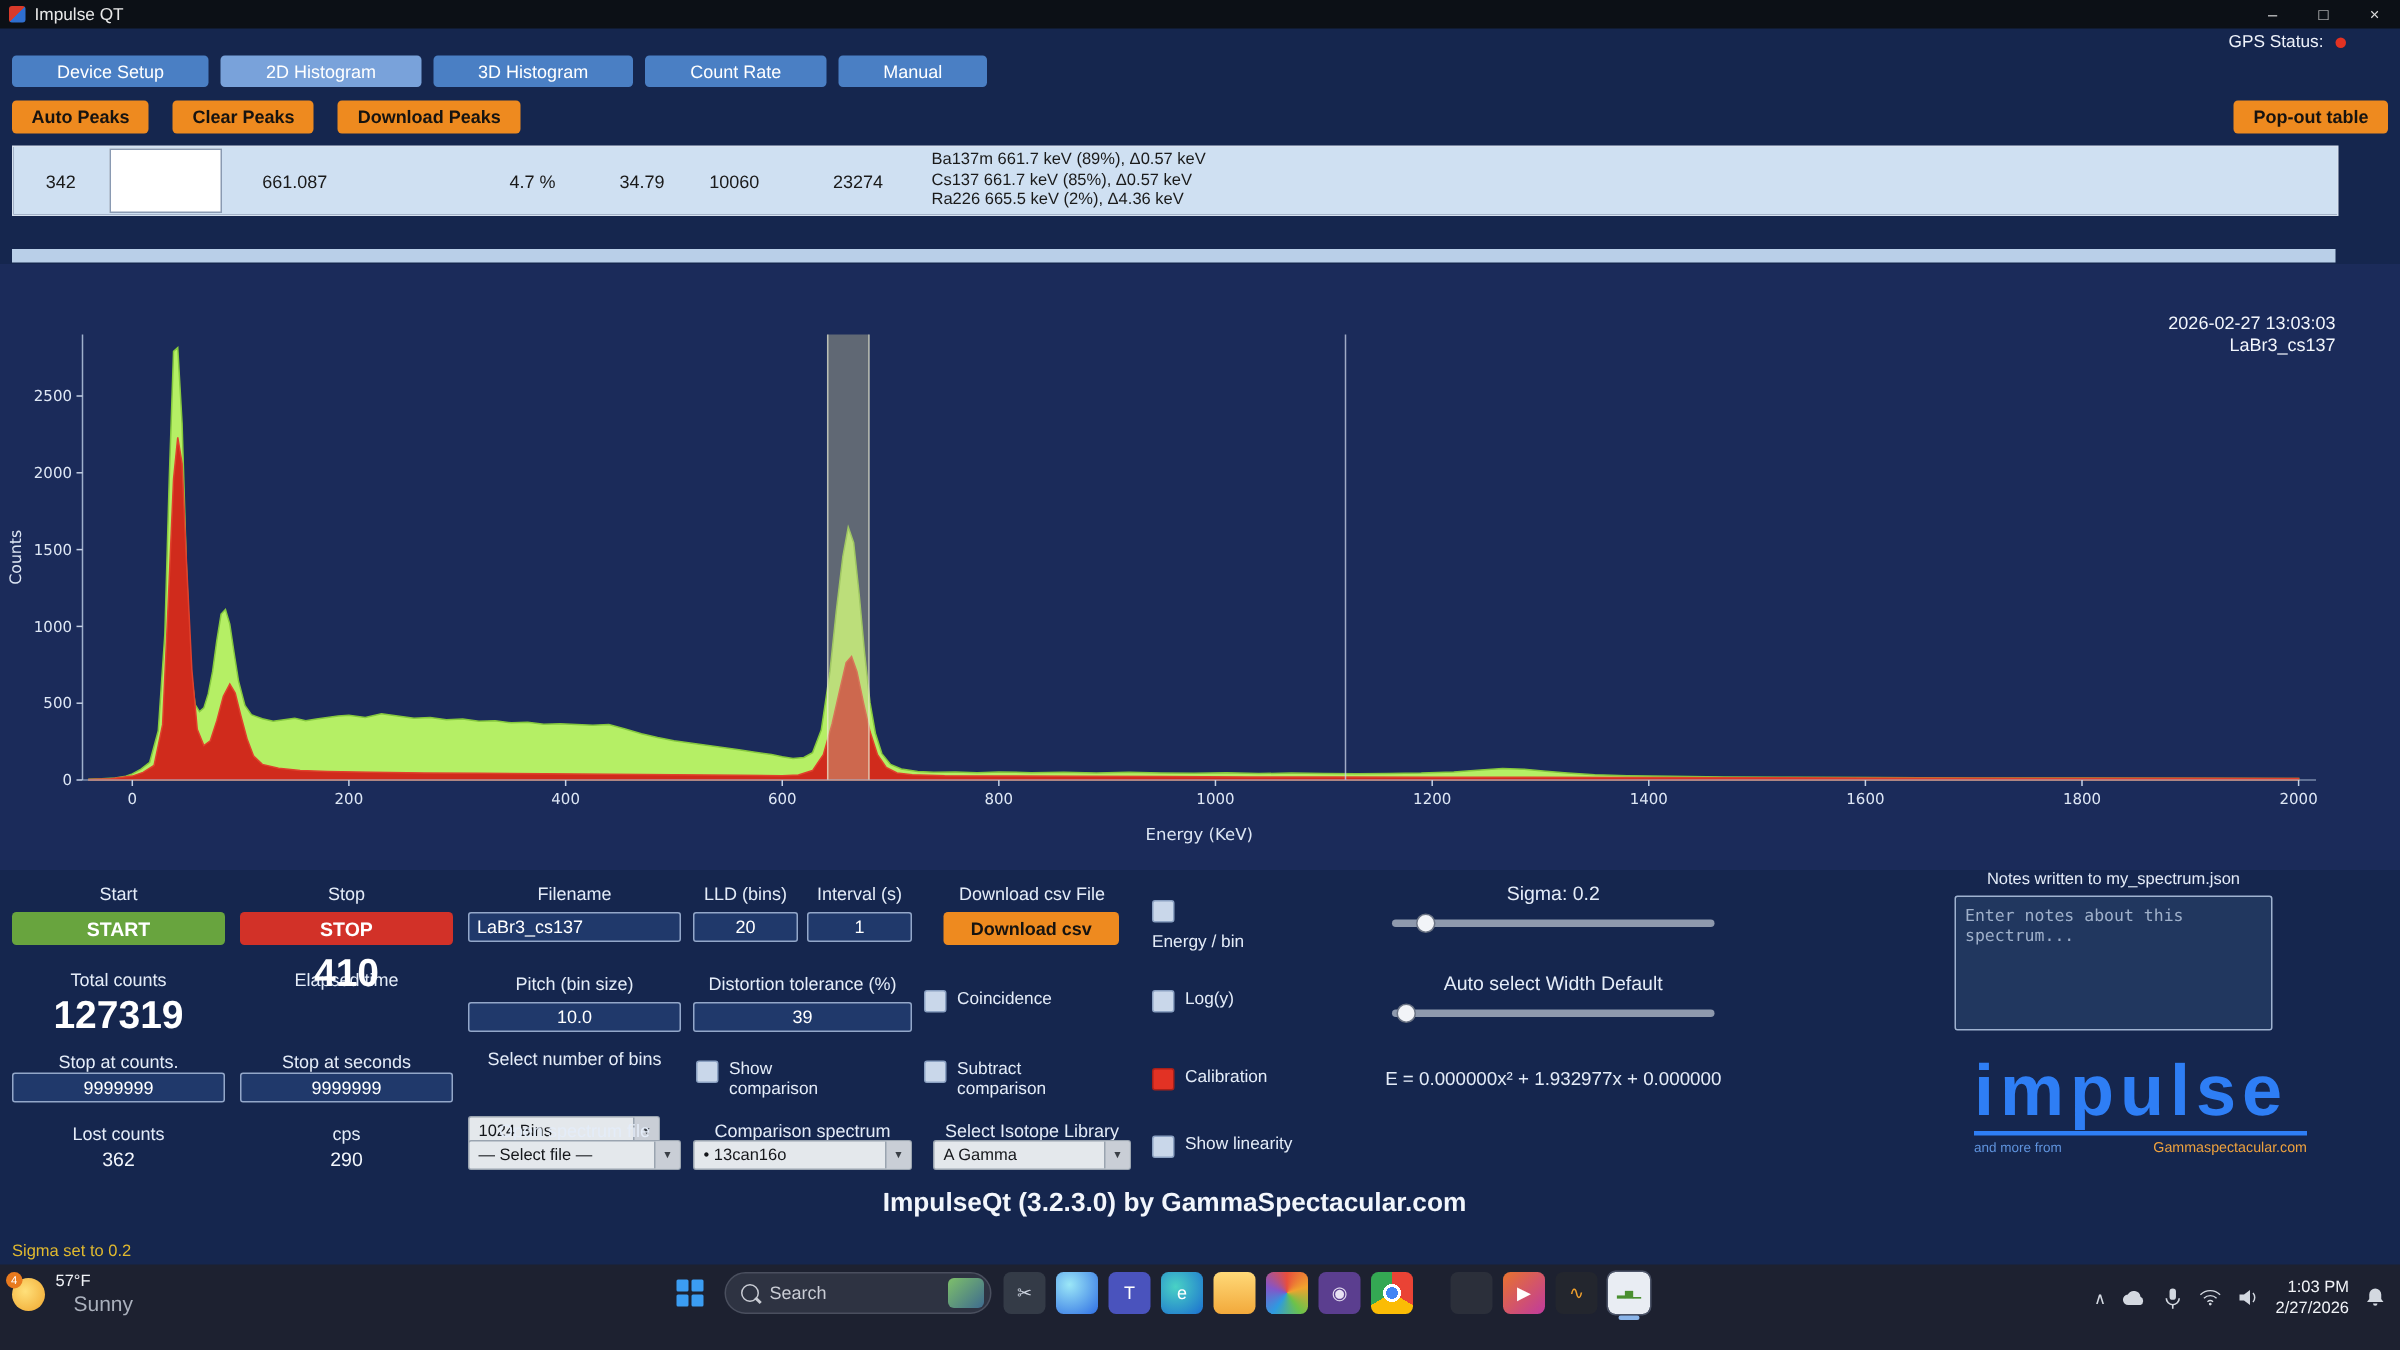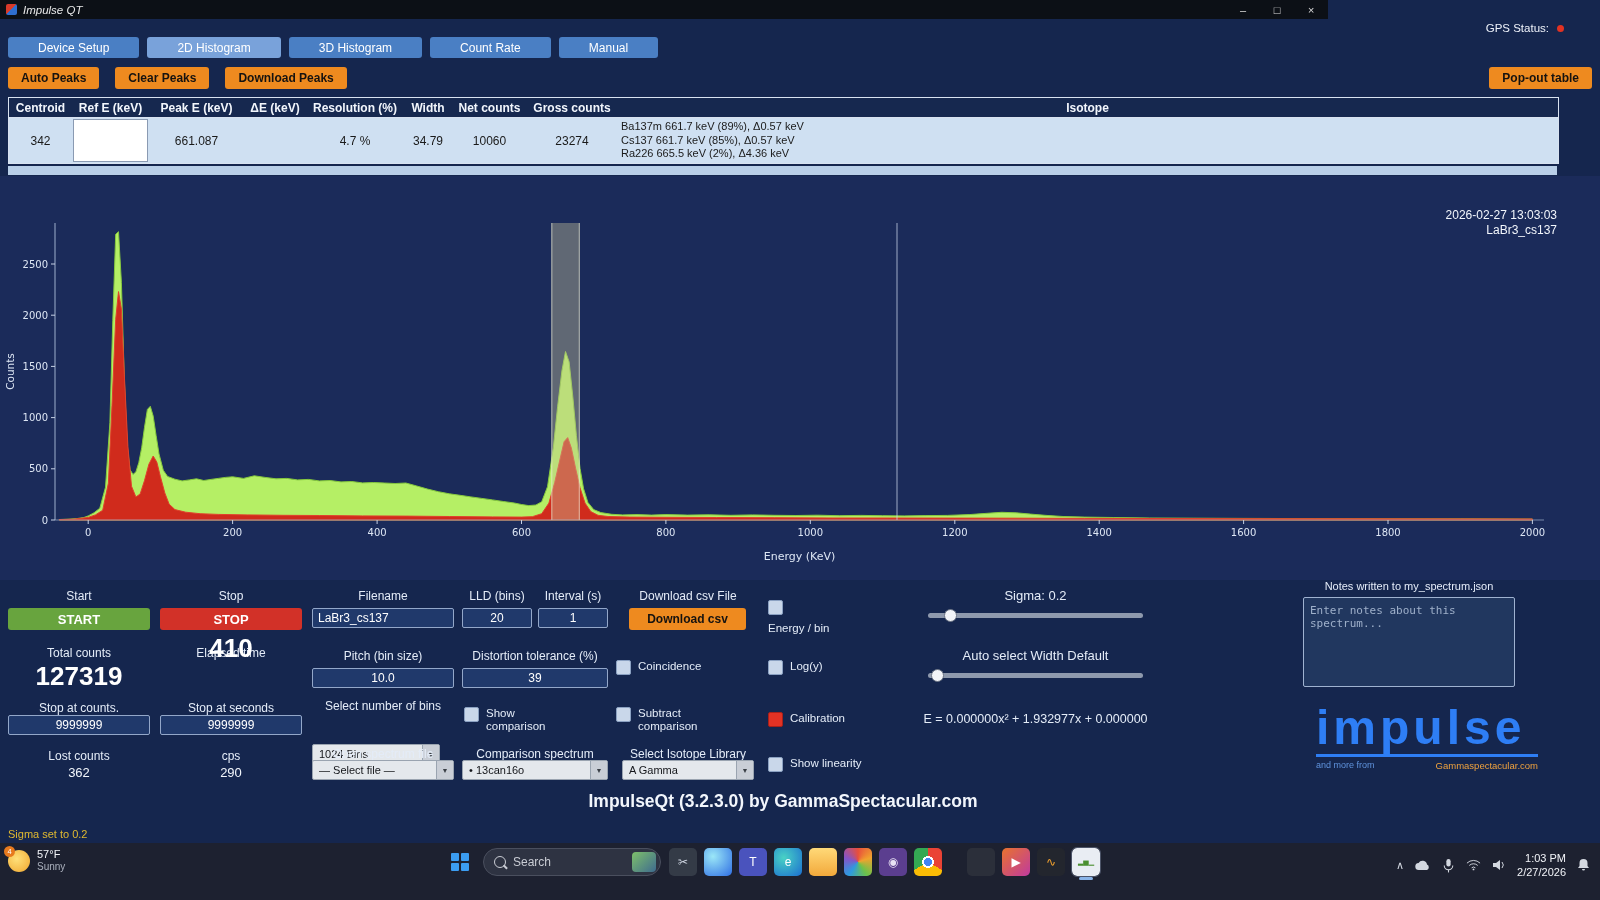--- a/index.html
+++ b/index.html
@@ -1,20 +1,20 @@
 <!DOCTYPE html>
 <html><head>
 <meta charset="utf-8">
 <style>
   html,body{margin:0;padding:0;background:#0b0f18;}
   #stage{position:relative;width:1600px;height:900px;background:#15264e;overflow:hidden;
          font-family:"Liberation Sans","DejaVu Sans",sans-serif;color:#e8eef8;}
   
-  .titlebar{position:absolute;left:0;top:0;width:1328px;height:19px;background:#0c1016;
-            display:flex;align-items:center;font-style:italic;}
+  .titlebar{position:absolute;left:0;top:0;width:1600px;height:19px;background:#0c1016;
+            display:flex;align-items:center;}
   .appico{width:11px;height:11px;margin:0 6px 0 6px;background:linear-gradient(135deg,#d83a2a 0 50%,#2f6fd0 50% 100%);border-radius:2px;}
   .apptitle{font-size:11.5px;color:#e8e8e8;}
   .winbtns{margin-left:auto;display:flex;height:100%;}
   .winbtn{width:34px;height:100%;display:flex;align-items:center;justify-content:center;
           font-size:11px;color:#dcdcdc;}
   
   .gps{position:absolute;top:22px;right:36px;display:flex;align-items:center;gap:8px;font-size:11.5px;color:#eef2fa;}
   .gpsdot{width:7px;height:7px;border-radius:50%;}
   
   .tabbar{position:absolute;left:8px;top:37px;display:flex;gap:8px;}
@@ -77,21 +77,21 @@
   .logoright{font-size:9.5px;color:#efa23e;}
   .credit{position:absolute;left:0;top:791px;width:1566px;text-align:center;font-size:17.5px;font-weight:700;color:#f2f6fc;}
   .statusline{position:absolute;left:8px;top:828px;font-size:11px;color:#e0b92f;}
   
   .taskbar{position:absolute;left:0;top:843px;width:1600px;height:57px;background:#1d2130;}
   .tb-weather{position:absolute;left:8px;top:5px;display:flex;align-items:center;gap:7px;cursor:pointer;}
   .sun{position:relative;width:22px;height:22px;border-radius:50%;background:radial-gradient(circle at 40% 40%,#ffe07a,#f0a62e);}
   .wbadge{position:absolute;left:-4px;top:-4px;width:11px;height:11px;border-radius:50%;background:#e87a1e;
           color:#fff;font-size:7.5px;display:flex;align-items:center;justify-content:center;}
   .wtemp{font-size:11px;color:#f2f4f8;line-height:1.2;}
-  .wcond{font-size:10px;color:#aab0bc;line-height:1.2;}
+  .wcond{font-size:14px;color:#aab0bc;line-height:1.2;margin-left:12px;}
   .tb-center{position:absolute;left:445px;top:4px;display:flex;align-items:center;gap:8px;}
   .startbtn{width:30px;height:30px;border-radius:4px;display:flex;align-items:center;justify-content:center;cursor:pointer;}
   .winlogo{display:grid;grid-template-columns:8px 8px;grid-template-rows:8px 8px;gap:1.5px;}
   .winlogo i{background:#3b9df2;border-radius:1px;}
   .searchpill{width:178px;height:28px;border-radius:14px;background:#2e3342;border:1px solid #4a4f5e;
               display:flex;align-items:center;gap:7px;padding:0 4px 0 10px;box-sizing:border-box;cursor:pointer;}
   .mag{width:10px;height:10px;border:1.6px solid #c9ccd4;border-radius:50%;position:relative;flex:none;}
   .mag::after{content:"";position:absolute;left:8px;top:9px;width:5px;height:1.6px;background:#c9ccd4;transform:rotate(45deg);}
   .stext{font-size:12px;color:#c9ccd4;flex:1;}
   .simg{width:24px;height:20px;border-radius:4px;background:linear-gradient(135deg,#7ec06a,#3e6b8f);flex:none;}
@@ -137,31 +137,20 @@
   <div class="peakbar">
     <span id="peakbtns" style="display:flex;gap:16px;">
         <button class="obtn">Auto Peaks</button>
         <button class="obtn">Clear Peaks</button>
         <button class="obtn">Download Peaks</button>
       </span>
     <button class="obtn popout">Pop-out table</button>
   </div>
 
   <div class="ptable">
-    <div class="thead" id="thead">
-        <div class="th">Centroid</div>
-        <div class="th">Ref E (keV)</div>
-        <div class="th">Peak E (keV)</div>
-        <div class="th">ΔE (keV)</div>
-        <div class="th">Resolution (%)</div>
-        <div class="th">Width</div>
-        <div class="th">Net counts</div>
-        <div class="th">Gross counts</div>
-        <div class="th">Isotope</div>
-      </div>
     <div class="trow">
       <div class="td">342</div>
       <div class="td white"></div>
       <div class="td">661.087</div>
       <div class="td"></div>
       <div class="td">4.7 %</div>
       <div class="td">34.79</div>
       <div class="td">10060</div>
       <div class="td">23274</div>
       <div class="td iso" id="isocell">

